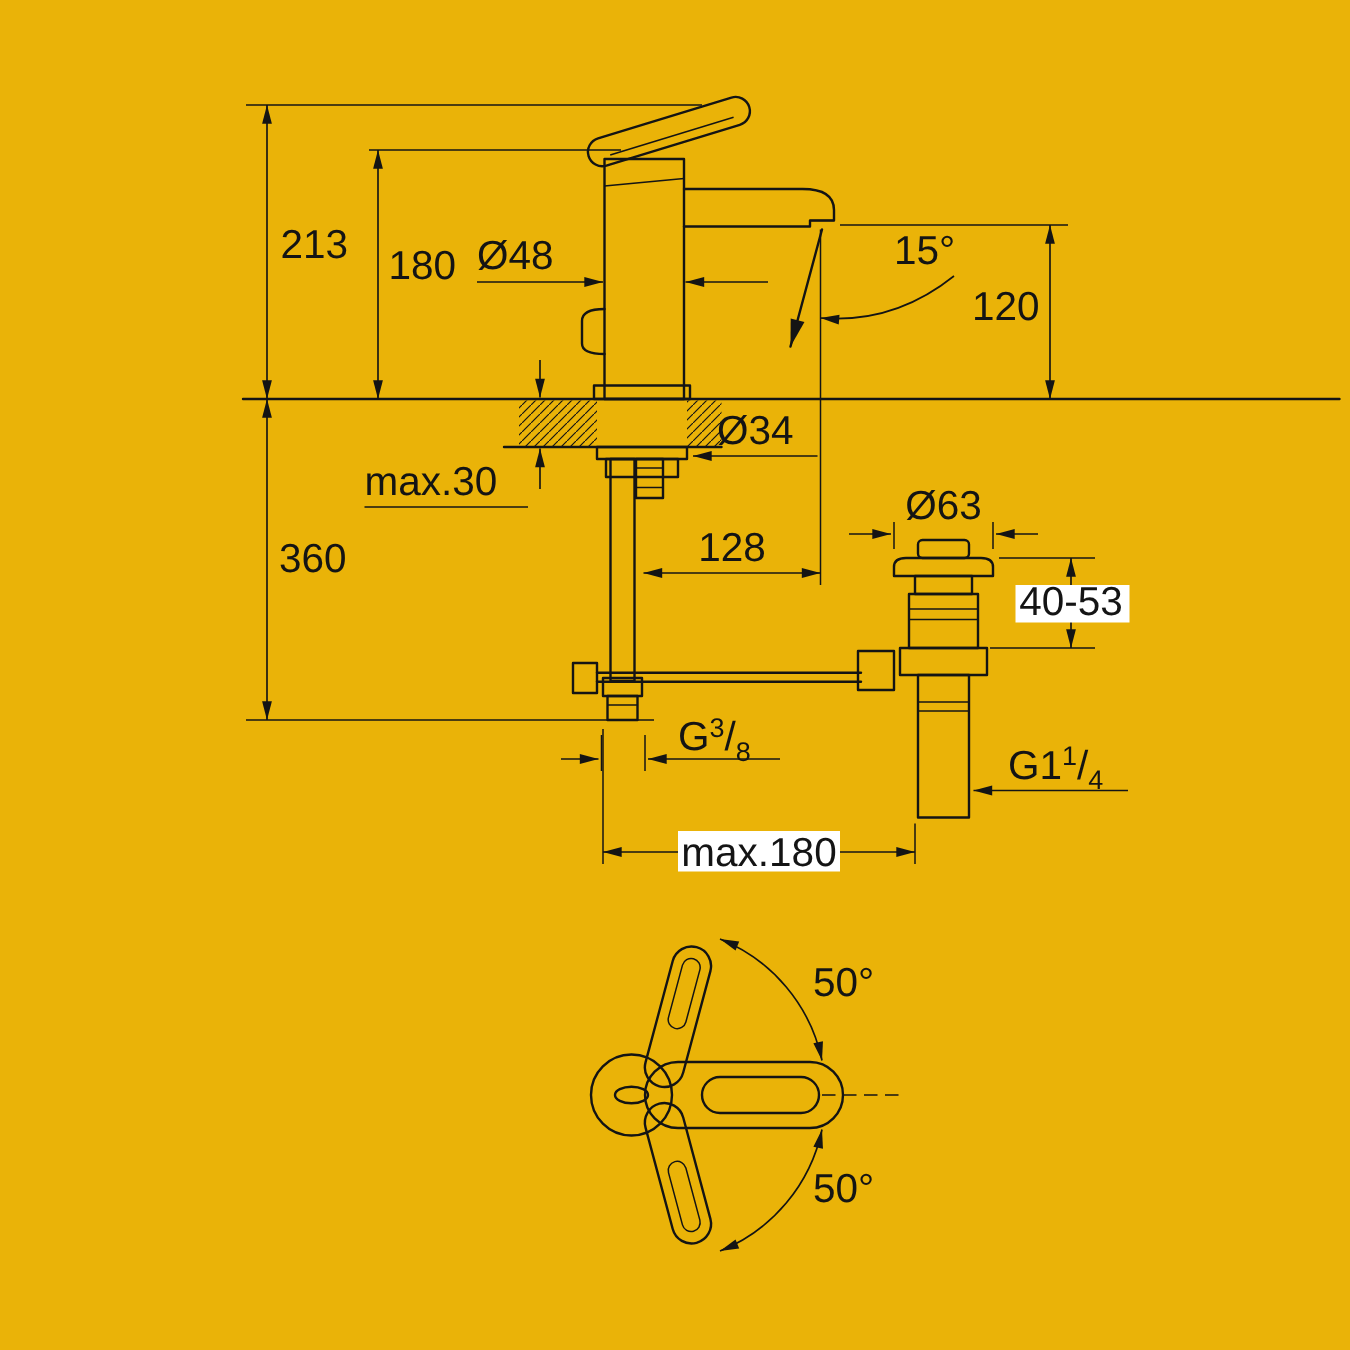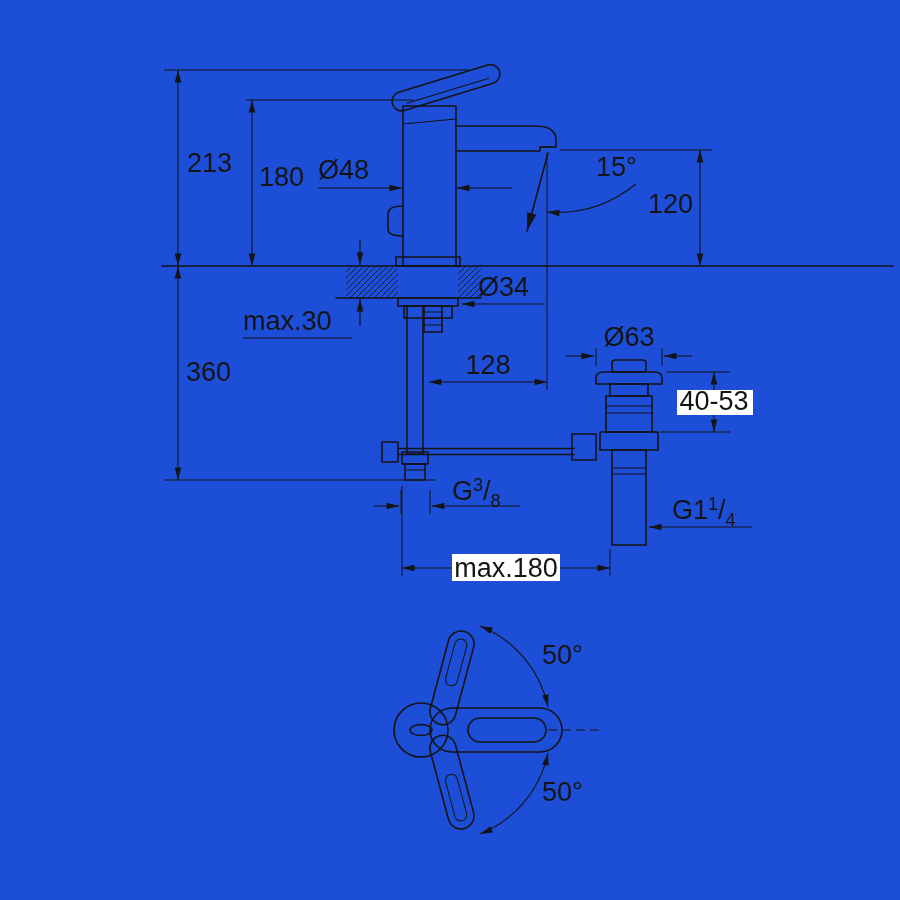--- a/index.html
+++ b/index.html
@@ -1,16 +1,16 @@
 <!DOCTYPE html>
 <html style="--ink: #141414;"><head>
 <meta charset="utf-8">
 <style>
   html,body{margin:0;padding:0;background:#ffffff;}
-  #canvas{width:900px;height:900px;background:#1d4ed8;position:relative;overflow:hidden;}
+  #canvas{width:900px;height:900px;background:#eab308;position:relative;overflow:hidden;}
   svg{display:block;}
   .obj{fill:none;stroke:var(--ink,#141414);stroke-width:1.6;stroke-linejoin:round;stroke-linecap:round;}
   .dim{fill:none;stroke:var(--ink,#141414);stroke-width:1.1;}
   .ext{fill:none;stroke:var(--ink,#141414);stroke-width:1;}
   .dash{stroke-dasharray:9 5;}
   .lbl{font-family:"Liberation Sans",sans-serif;font-size:27px;fill:var(--ink,#141414);}
   .fr-sup,.fr-sub{font-size:18px;}
   .bg{fill:#ffffff;stroke:none;}
 </style>
 </head>

